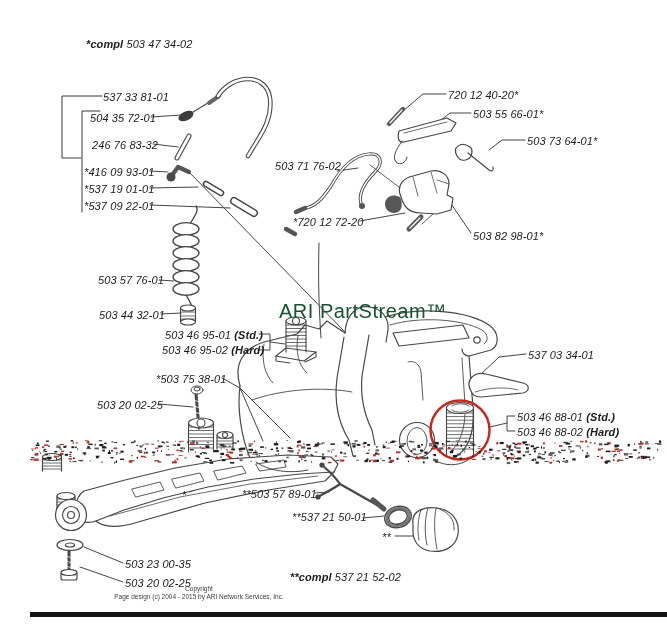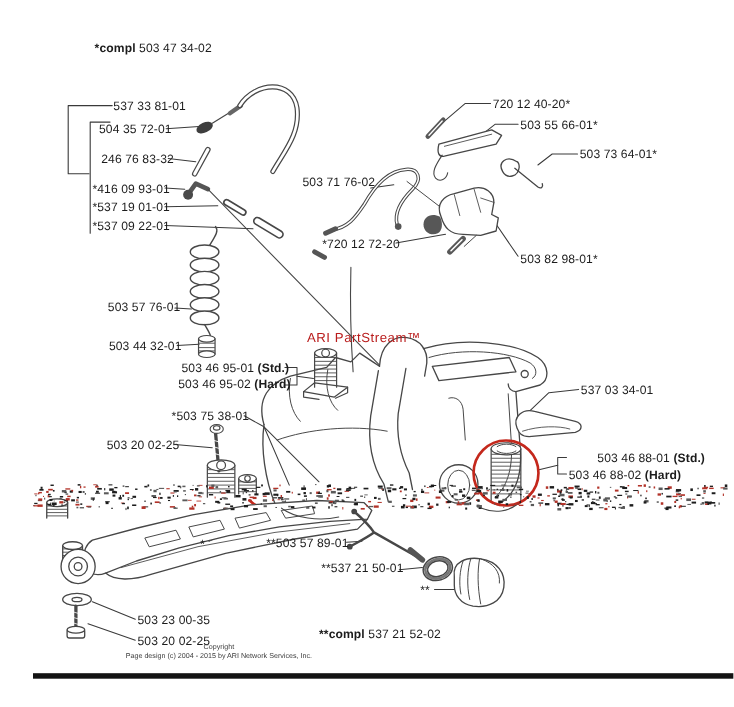--- a/index.html
+++ b/index.html
@@ -1,23 +1,23 @@
 <!DOCTYPE html>
 <html><head>
 <meta charset="utf-8">
 <style>
   html,body{margin:0;padding:0;background:#fff;}
   .stage{position:relative;width:667px;height:643px;background:#fff;
          font-family:"Liberation Sans",sans-serif;overflow:hidden;}
   .art{position:absolute;left:0;top:0;}
   .lbl{position:absolute;font-size:11px;line-height:13px;color:#1c1c1c;
-       white-space:pre;letter-spacing:.1px;cursor:pointer;}
+       white-space:pre;letter-spacing:.1px;cursor:pointer;font-style:italic;}
   .lbl b{font-weight:700;}
-  .watermark{position:absolute;left:279px;top:300px;font-size:12px;
-             color:#b91c1c;letter-spacing:.5px;white-space:pre;}
+  .watermark{position:absolute;left:279px;top:300px;font-size:20px;
+             color:#14532d;letter-spacing:.5px;white-space:pre;}
   .copyright{position:absolute;left:104px;top:585px;width:190px;text-align:center;
              font-size:6.5px;line-height:7.5px;color:#3d3d3d;}
   .bottombar{position:absolute;left:30px;top:612px;width:637px;height:5px;background:#131313;}
 </style>
 </head>
 <body>
 
 <div class="stage">
 
 <svg class="art" width="667" height="643" viewBox="0 0 667 643" fill="none" stroke-linecap="round" stroke-linejoin="round">
@@ -799,21 +799,21 @@
   <div class="lbl" style="left:162px;top:344px"><b></b><span>503 46 95-02</span><b> (Hard)</b></div>
   <div class="lbl" style="left:156px;top:373px"><b></b><span>*503 75 38-01</span><b></b></div>
   <div class="lbl" style="left:97px;top:399px"><b></b><span>503 20 02-25</span><b></b></div>
   <div class="lbl" style="left:448px;top:89px"><b></b><span>720 12 40-20*</span><b></b></div>
   <div class="lbl" style="left:473px;top:108px"><b></b><span>503 55 66-01*</span><b></b></div>
   <div class="lbl" style="left:527px;top:135px"><b></b><span>503 73 64-01*</span><b></b></div>
   <div class="lbl" style="left:275px;top:160px"><b></b><span>503 71 76-02</span><b></b></div>
   <div class="lbl" style="left:293px;top:216px"><b></b><span>*720 12 72-20</span><b></b></div>
   <div class="lbl" style="left:473px;top:230px"><b></b><span>503 82 98-01*</span><b></b></div>
   <div class="lbl" style="left:528px;top:349px"><b></b><span>537 03 34-01</span><b></b></div>
-  <div class="lbl" style="left:543px;top:411px"><b></b><span>503 46 88-01</span><b> (Std.)</b></div>
+  <div class="lbl" style="left:517px;top:411px"><b></b><span>503 46 88-01</span><b> (Std.)</b></div>
   <div class="lbl" style="left:517px;top:426px"><b></b><span>503 46 88-02</span><b> (Hard)</b></div>
   <div class="lbl" style="left:182px;top:489px"><b></b><span>*</span><b></b></div>
   <div class="lbl" style="left:242px;top:488px"><b></b><span>**503 57 89-01</span><b></b></div>
   <div class="lbl" style="left:292px;top:511px"><b></b><span>**537 21 50-01</span><b></b></div>
   <div class="lbl" style="left:382px;top:531px"><b></b><span>**</span><b></b></div>
   <div class="lbl" style="left:290px;top:571px"><b>**compl </b><span>537 21 52-02</span><b></b></div>
   <div class="lbl" style="left:125px;top:558px"><b></b><span>503 23 00-35</span><b></b></div>
   <div class="lbl" style="left:125px;top:577px"><b></b><span>503 20 02-25</span><b></b></div>
 
   <div class="watermark">ARI PartStream™</div>

